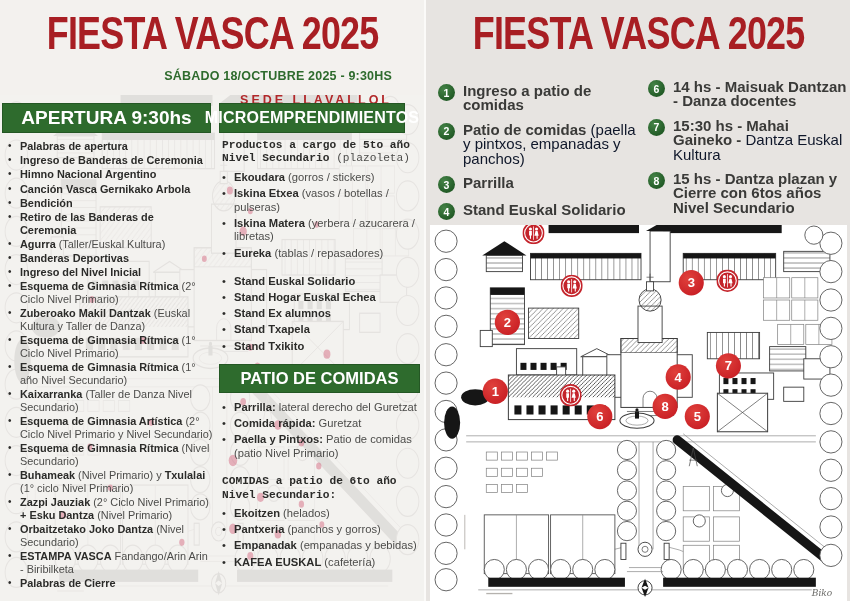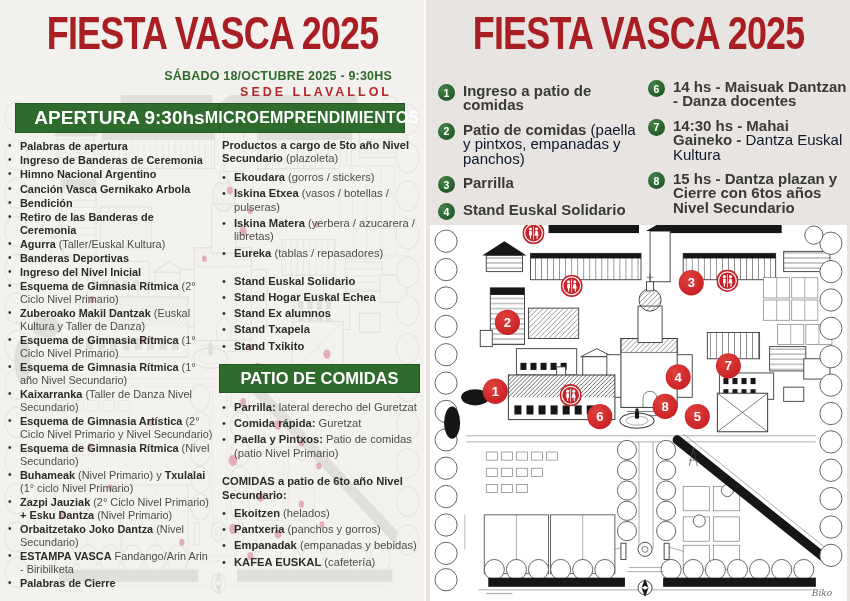--- a/index.html
+++ b/index.html
@@ -11,38 +11,38 @@
   .page-left{left:0;width:424px;background:#f3f1ee;}
   .page-right{left:426px;width:424px;background:#e7e4e1;}
   .gutter{position:absolute;left:424px;top:0;width:2px;height:601px;background:#fbfaf8;}
 
   
   .big-title{position:absolute;top:6px;left:0;width:100%;text-align:center;
              color:#a81e23;font-weight:700;font-size:46px;line-height:54px;white-space:nowrap;}
   .tscale{display:inline-block;transform:scaleX(.78);transform-origin:center;letter-spacing:-1px;}
   .subblock{position:absolute;top:63px;right:32px;text-align:right;}
   .subdate{color:#2e6b2d;font-weight:700;font-size:12.5px;line-height:15px;letter-spacing:.2px;margin-top:6px;}
-  .subvenue{color:#b2282a;font-weight:700;font-size:12.5px;line-height:16px;letter-spacing:3px;}
+  .subvenue{color:#b2282a;font-weight:700;font-size:12.5px;line-height:16px;letter-spacing:3px;margin-top:8px;}
 
   
   .gbar{position:absolute;background:#2e6b2d;border:1px solid #245724;color:#fff;font-weight:700;
         display:flex;align-items:center;justify-content:center;box-sizing:border-box;}
-  .bar-apertura{left:15px;top:103px;width:209px;height:30px;font-size:19px;}
+  .bar-apertura{left:2px;top:103px;width:209px;height:30px;font-size:19px;}
   .bar-micro{left:219px;top:103px;width:186px;height:30px;font-size:16px;letter-spacing:.2px;}
   .gbar-flow{background:#2e6b2d;border:1px solid #245724;color:#fff;font-weight:700;text-align:center;
              padding:4px 0;font-size:16.5px;margin:11px 0 8px -3px;width:201px;box-sizing:border-box;}
 
   
   .colL{position:absolute;left:8px;top:140px;width:205px;}
   .colM{position:absolute;left:222px;top:139px;width:199px;}
   .li{display:flex;margin-bottom:1.4px;}
   .blt{flex:0 0 12px;width:12px;font-size:10px;line-height:12.8px;color:#2c2c2a;}
   .litxt{font-size:10.9px;line-height:12.8px;color:#4c4c4a;}
   .litxt b{color:#2b2b29;}
-  .introtxt{font-size:11.2px;line-height:13.4px;color:#4c4c4a;margin-bottom:5px;}
+  .introtxt{font-size:11.2px;line-height:13.4px;color:#4c4c4a;margin-bottom:5px;font-family:Liberation Mono, monospace;}
   .introtxt b{color:#2b2b29;}
   .grp{margin-bottom:0;}
   .gap-sm{height:12px;}
   .colM .li{margin-bottom:2.6px;}
   .colM .litxt,.colM .blt{font-size:11.2px;line-height:13.6px;}
 
   
   .legend{position:absolute;left:6px;top:76px;width:414px;height:149px;}
   .lcol1{position:absolute;left:6px;top:8px;width:206px;}
   .lcol2{position:absolute;left:216px;top:4px;width:200px;}
@@ -549,21 +549,21 @@
         </div>
       </div>
     <div class="lcol2">
       <div>
           <div class="lrow">
             <span class="numc">6</span>
             <span class="ltxt"><b>14 hs - Maisuak Dantzan - Danza docentes</b></span>
           </div>
           <div class="lrow">
             <span class="numc">7</span>
-            <span class="ltxt"><b>14:30 hs - Mahai Gaineko - </b><span>Dantza Euskal Kultura</span></span>
+            <span class="ltxt"><b>15:30 hs - Mahai Gaineko - </b><span>Dantza Euskal Kultura</span></span>
           </div>
           <div class="lrow">
             <span class="numc">8</span>
             <span class="ltxt"><b>15 hs - Dantza plazan y Cierre con 6tos años Nivel Secundario</b></span>
           </div>
         </div>
     </div>
   </div>
 
   <div class="mapbox">

